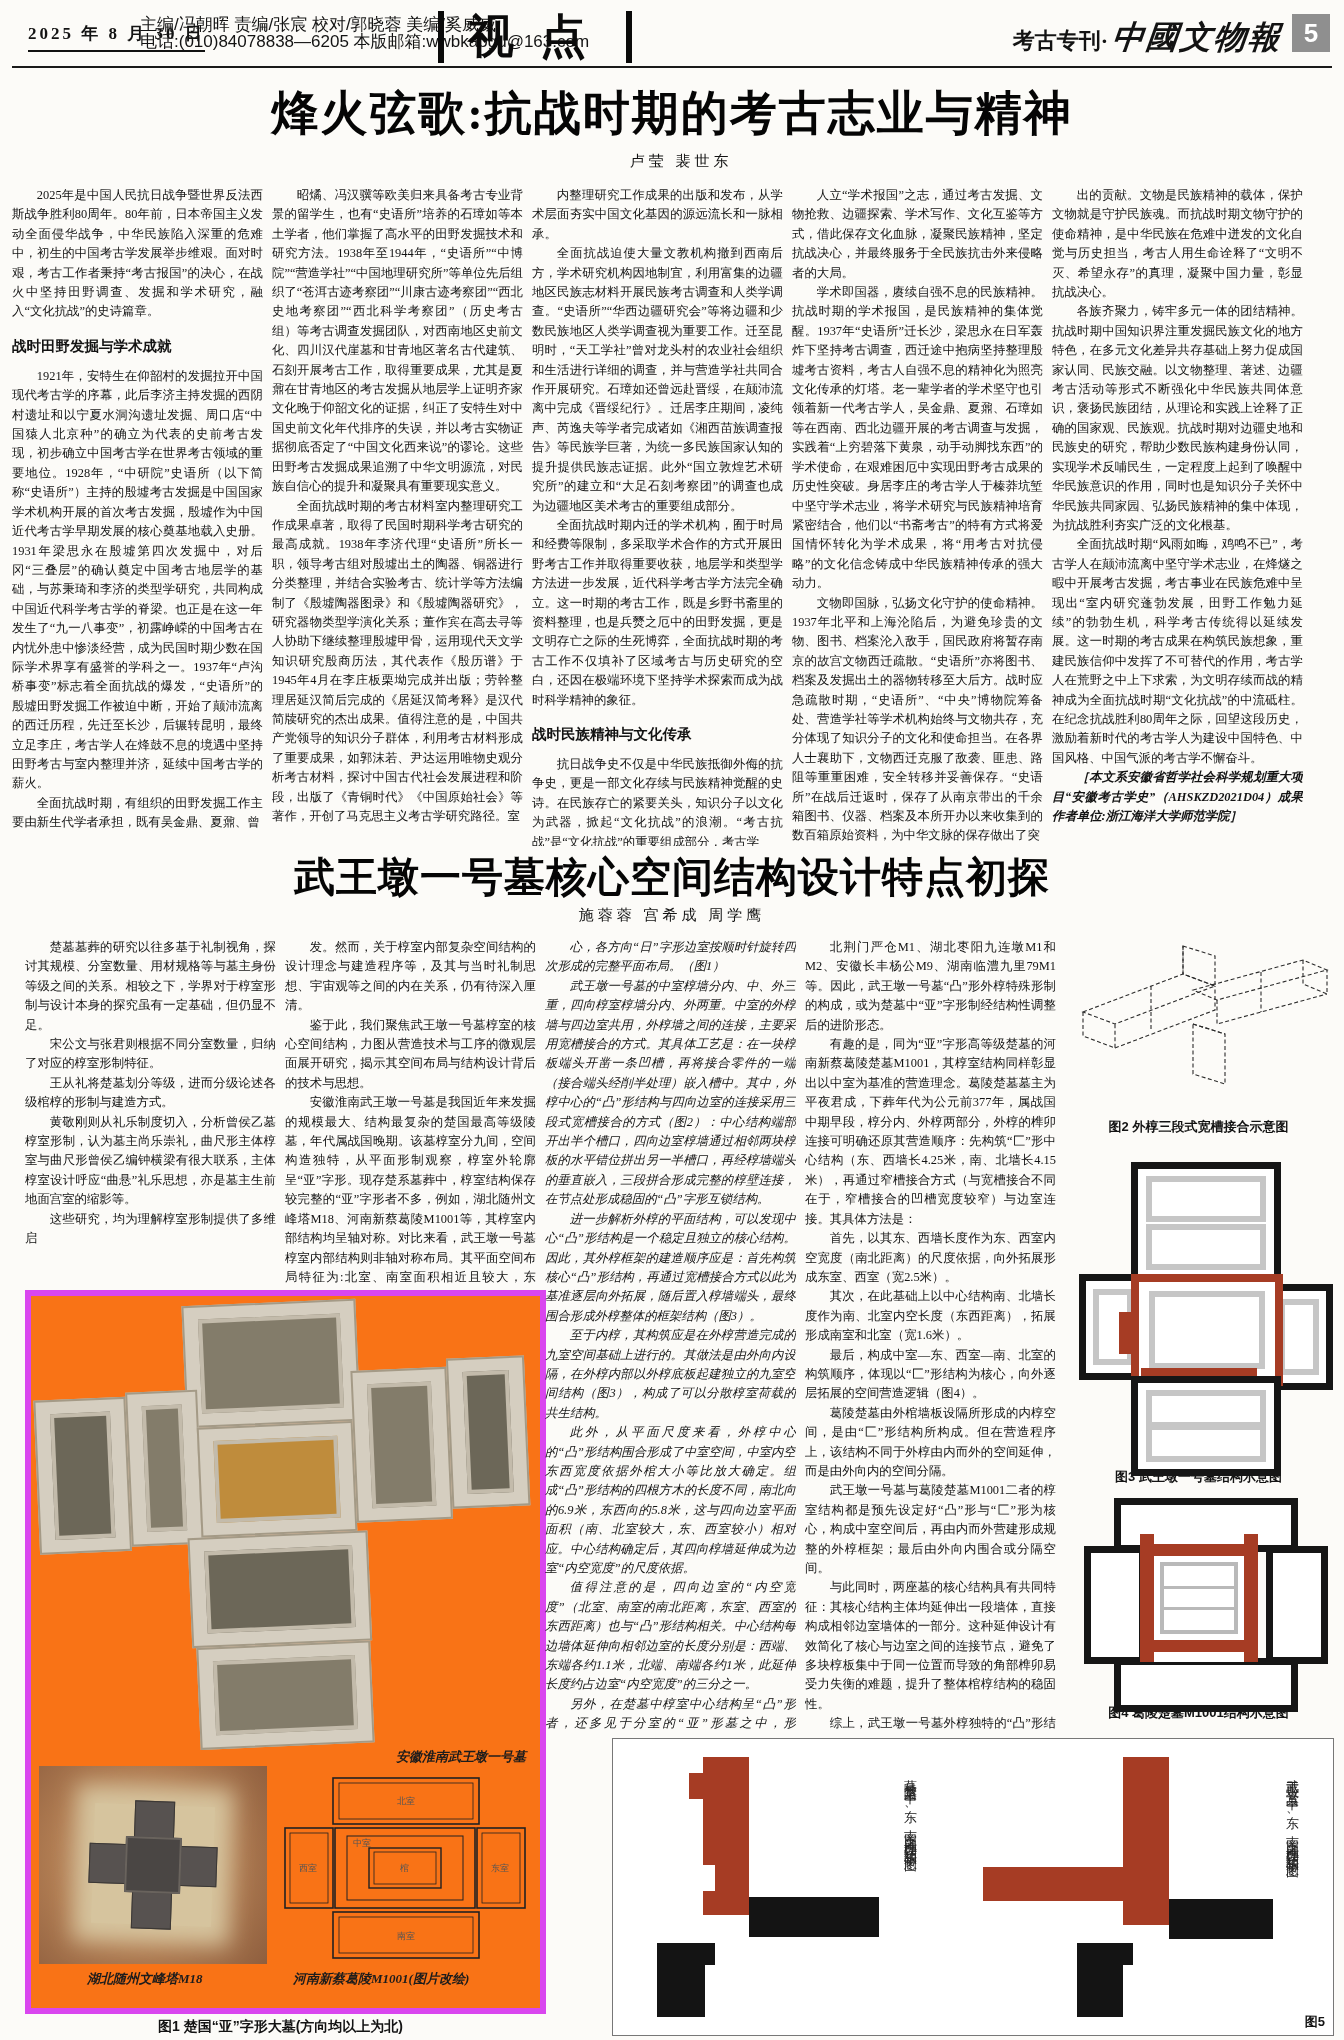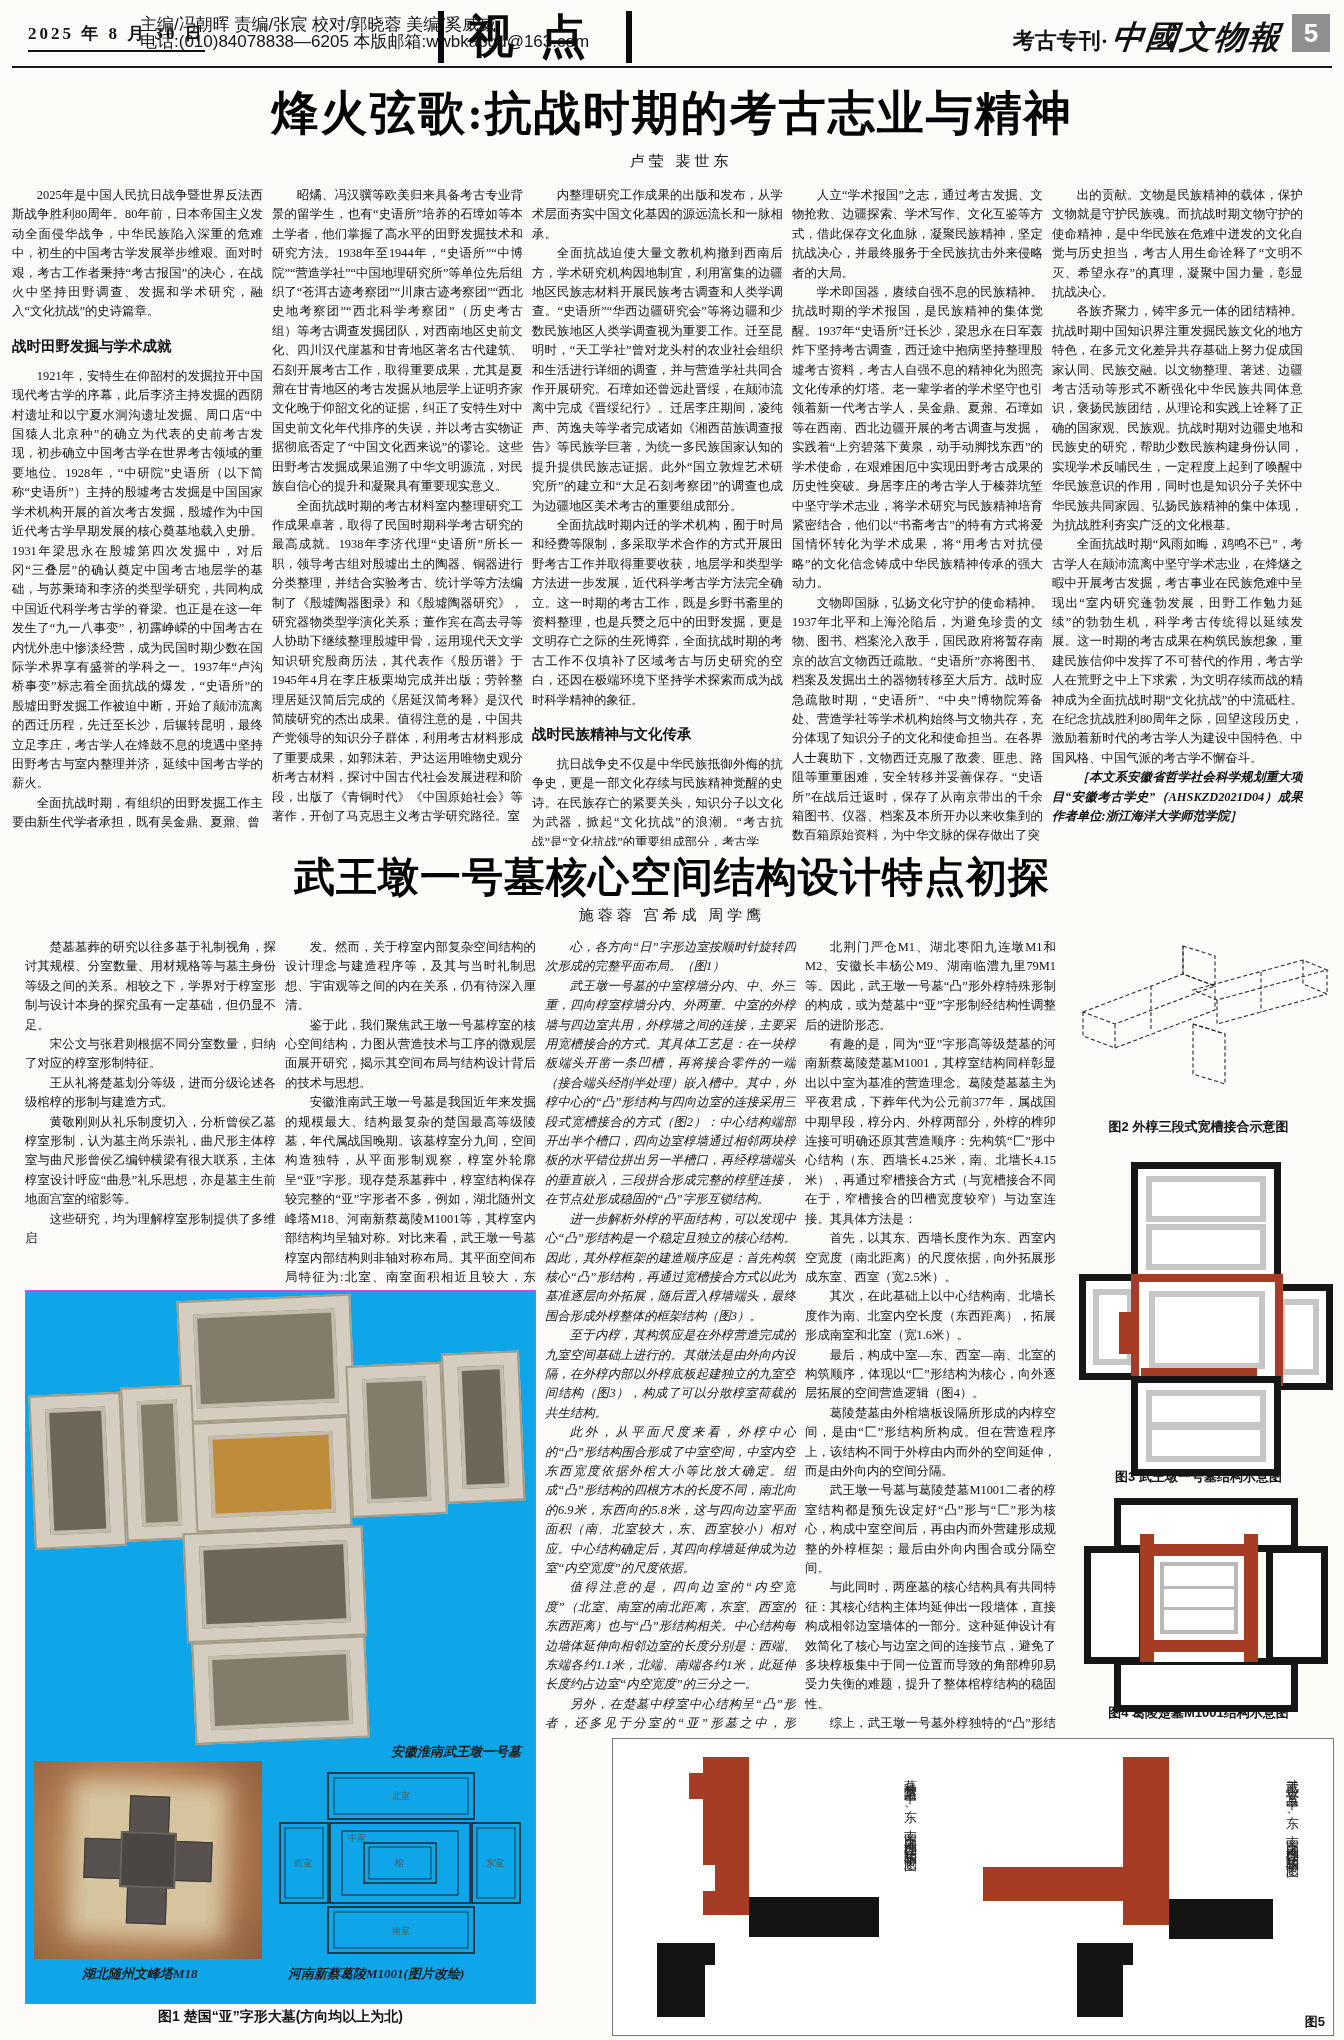--- a/index.html
+++ b/index.html
@@ -29,21 +29,21 @@
   .col p{margin:0;text-indent:2em;text-align:justify;font-size:12.4px;line-height:19.4px;}
   .sec-h{font-family:"Liberation Sans","DejaVu Sans",sans-serif;font-weight:bold;font-size:14.5px;
          margin:15px 0 11px 0;}
   .note{font-style:italic;font-weight:bold;}
   
   .a2body{position:absolute;left:12px;right:12px;top:938px;height:1098px;}
   .a2col{position:absolute;width:251px;overflow:hidden;}
   .a2col p{margin:0;text-indent:2em;text-align:justify;font-size:12.4px;line-height:19.4px;}
   
   .fig1{position:absolute;left:13px;top:352px;width:511px;height:744px;}
-  .fig1-box{position:relative;width:509px;height:712px;border:1px solid #d946ef;background:#0ea5e9;overflow:hidden;}
+  .fig1-box{position:relative;width:509px;height:712px;border:6px solid #d946ef;background:#f97316;overflow:hidden;}
   .fig1-cap{margin-top:4px;text-align:center;font-weight:bold;font-size:14px;
             font-family:"Liberation Sans",sans-serif;}
   .cross{position:absolute;left:8px;top:6px;width:492px;height:444px;transform:rotate(-2.5deg);}
   .room{position:absolute;background:#d5cec0;border:2px solid #a49a86;}
   .room .pnl{position:absolute;left:14px;right:14px;top:12px;bottom:12px;
              background:#837c6a;border:4px solid #c3bbab;}
   .room.gold .pnl{background:#bf8c3c;}
   .room.dark .pnl{background:#6c6758;}
   .fig1-lab{position:absolute;font-size:13px;font-weight:bold;font-style:italic;color:#1c1c1c;}
   .m18{position:absolute;left:8px;top:470px;width:228px;height:198px;

